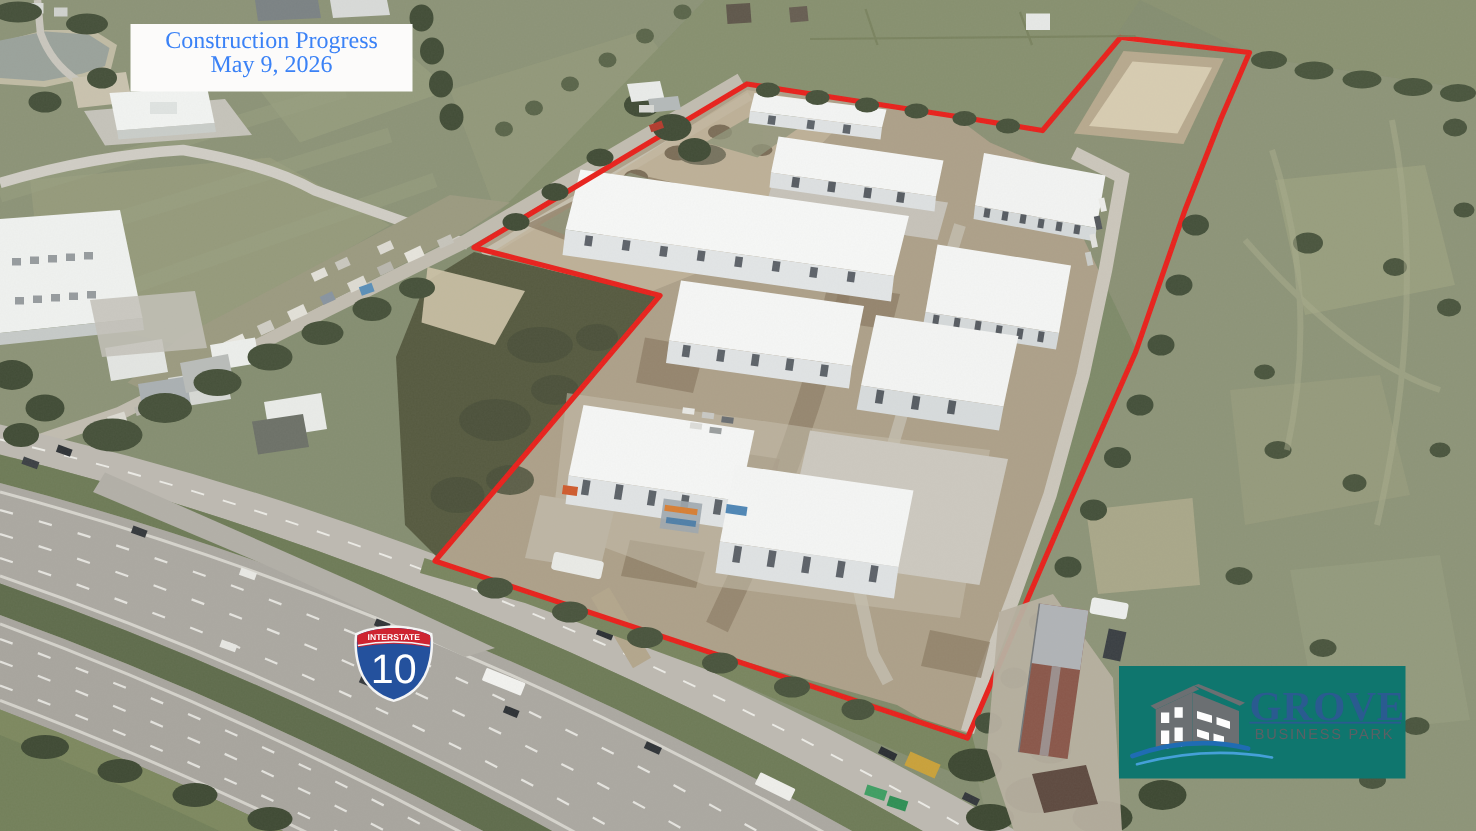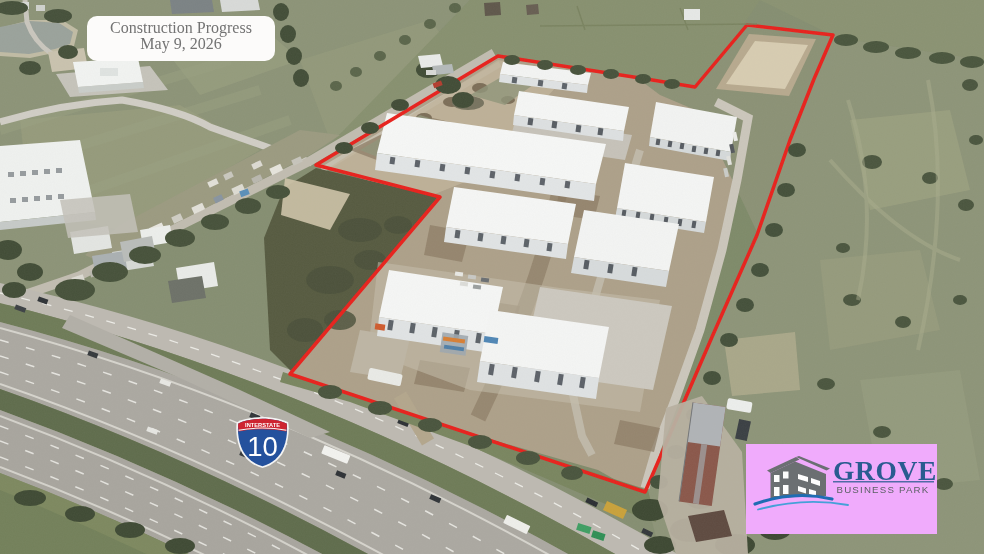--- a/index.html
+++ b/index.html
@@ -556,37 +556,37 @@
 
   <rect x="737" y="420" width="12" height="20" fill="#3a3f43" transform="rotate(12 743 430)"></rect>
 
   <filter id="grain">
         <feTurbulence type="fractalNoise" baseFrequency="0.9" numOctaves="2" result="n"></feTurbulence>
         <feColorMatrix in="n" type="matrix" values="0 0 0 0 0.5  0 0 0 0 0.5  0 0 0 0 0.45  0 0 0 0.6 0"></feColorMatrix>
       </filter>
   <rect x="0" y="0" width="984" height="554" filter="url(#grain)" opacity="0.10"></rect>
 </svg>
 
-<div style="position:absolute;left:87px;top:16px;width:188px;height:45px;background:#fcfbfa;border-radius:10px;text-align:center;color:#737373;font-family:'Liberation Serif',serif;">
+<div style="position:absolute;left:87px;top:16px;width:188px;height:45px;background:#fcfbfa;border-radius:0;text-align:center;color:#3b82f6;font-family:'Liberation Serif',serif;">
 
   <div style="font-size:16px;line-height:17px;margin-top:3px;">Construction Progress</div>
 
   <div style="font-size:16px;line-height:15px;">May 9, 2026</div>
 </div>
 
 <svg width="55" height="53" viewBox="0 0 56 53" style="left:235px;top:416px;">
   <path d="M28,0.5 C36,0.5 47,2.2 54.2,5.8 C55.4,12.5 54.6,22.5 51.6,31 C47.4,42.5 38.8,49.5 28,52.5 C17.2,49.5 8.6,42.5 4.4,31 C1.4,22.5 0.6,12.5 1.8,5.8 C9,2.2 20,0.5 28,0.5 Z" fill="#f4f4f4"></path>
   <path d="M28,2.3 C35.8,2.3 46,3.9 52.6,7.2 C53.6,13.5 52.8,22.6 50,30.4 C46,41.3 38,47.9 28,50.7 C18,47.9 10,41.3 6,30.4 C3.2,22.6 2.4,13.5 3.4,7.2 C10,3.9 20.2,2.3 28,2.3 Z" fill="#24519d"></path>
   <path d="M3.1,9.5 C3.2,8.7 3.3,7.9 3.4,7.2 C10,3.9 20.2,2.3 28,2.3 C35.8,2.3 46,3.9 52.6,7.2 C52.7,7.9 52.8,8.7 52.9,9.5 L52.3,15.3 C36,12.1 20,12.1 3.7,15.3 Z" fill="#ce2431"></path>
   <path d="M3.6,14.1 C20,10.95 36,10.95 52.4,14.1" stroke="#f4f4f4" stroke-width="1.1" fill="none"></path>
   <text x="28" y="10.7" font-family="Liberation Sans, sans-serif" font-size="5.8" font-weight="bold" fill="#ffffff" text-anchor="middle">INTERSTATE</text>
   <text x="28" y="39.8" font-family="Liberation Sans, sans-serif" font-size="28" fill="#ffffff" text-anchor="middle">10</text>
 </svg>
 
-<div style="position:absolute;left:746px;top:444px;width:191px;height:90px;background:#f0abfc;">
+<div style="position:absolute;left:746px;top:444px;width:191px;height:75px;background:#0f766e;">
 <svg width="191" height="75" viewBox="0 0 191 75" style="position:absolute;left:0;top:0;">
 
   <g fill="#6b6f72">
     <polygon points="21,26.5 50,13 53.5,15.5 24.5,29"></polygon>
     <polygon points="50,13 53,12 84,24.5 80.5,26.5"></polygon>
     <polygon points="24.5,29 49,17.5 49,53 24.5,55"></polygon>
     <polygon points="49,17.5 80,30 80,52 49,53"></polygon>
   </g>
   <g fill="#fdfdfd">
     <rect x="28" y="31" width="5.5" height="7"></rect>

